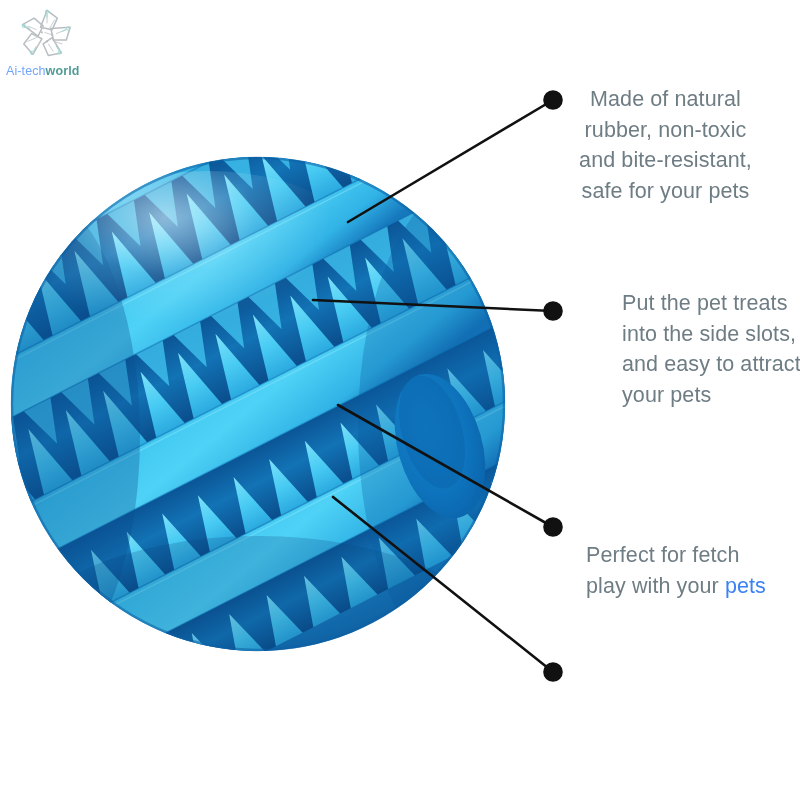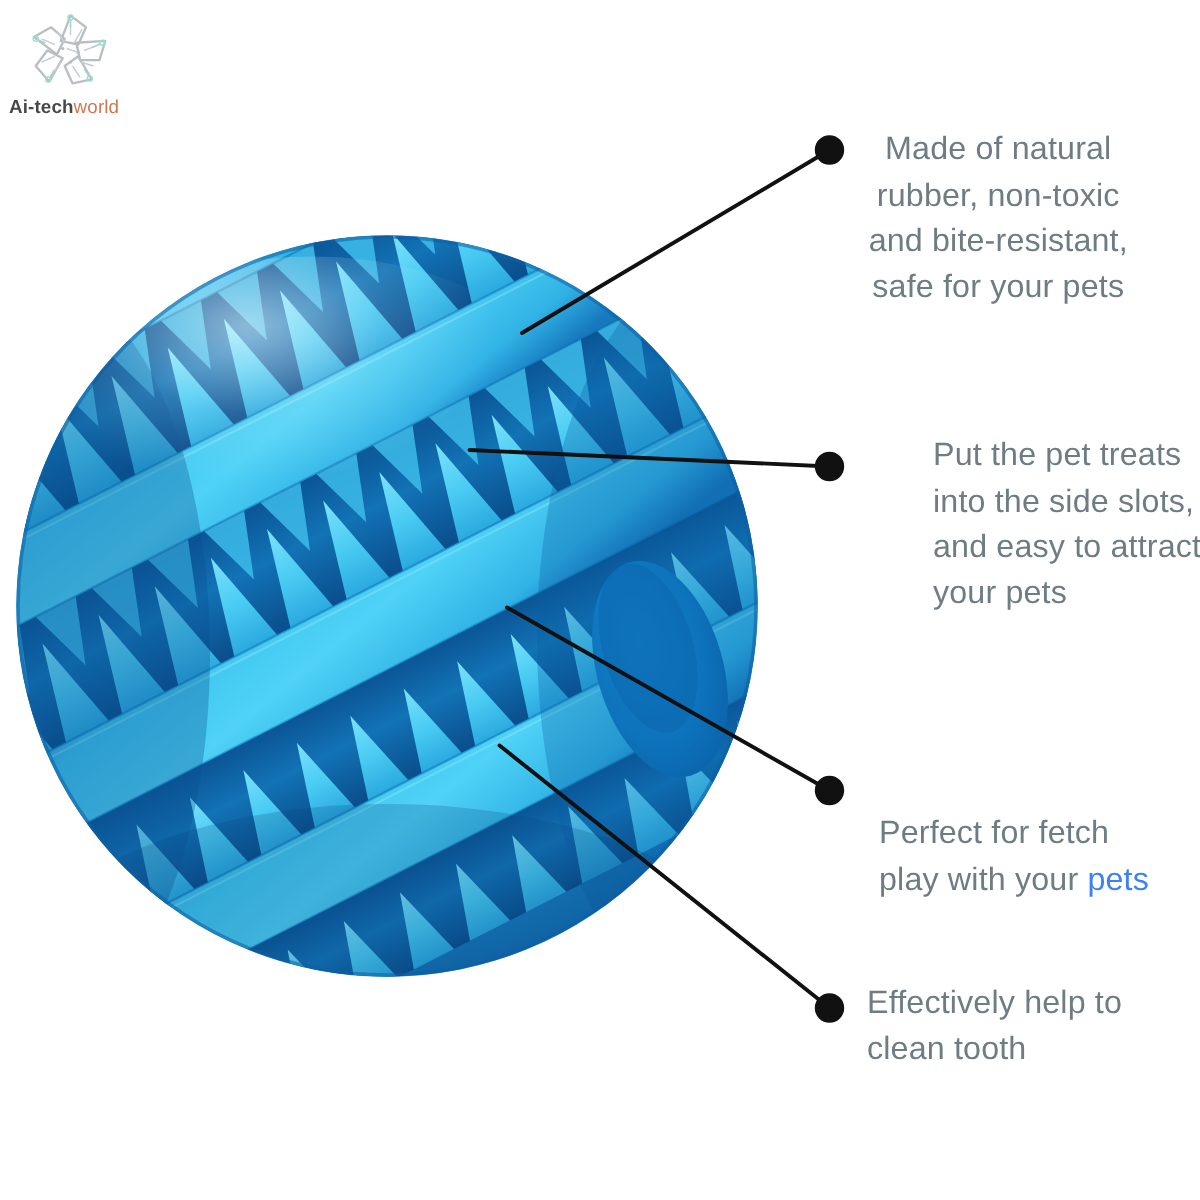--- a/index.html
+++ b/index.html
@@ -14,22 +14,22 @@
   #stage{position:absolute;left:0;top:0;width:800px;height:800px;background:#fff;}
 
   
   .brand{position:absolute;left:6px;top:4px;width:96px;height:82px;}
   .brand-mark{position:absolute;left:8px;top:0;width:66px;height:58px;opacity:.62;}
   .brand-text{
     position:absolute;left:0;top:60px;width:96px;
     font-size:12.5px;letter-spacing:.1px;white-space:nowrap;
     opacity:.72;
   }
-  .brand-text .b1{color:#000000;font-weight:bold;}
-  .brand-text .b2{color:#c2410c;font-weight:normal;}
+  .brand-text .b1{color:#3b82f6;font-weight:normal;}
+  .brand-text .b2{color:#0f766e;font-weight:bold;}
 
   
   .ball-wrap{position:absolute;left:8px;top:136px;width:500px;height:540px;}
   .ball-svg{position:absolute;left:0;top:0;}
 
   
   .leaders{position:absolute;left:0;top:0;width:800px;height:800px;pointer-events:none;}
 
   
   .callout{
@@ -347,16 +347,14 @@
 safe for your pets</div>
 
   <div class="callout c2">Put the pet treats
 into the side slots,
 and easy to attract
 your pets</div>
 
   <div class="callout c3"><span>Perfect for fetch
 play with your </span><span class="dim">pets</span></div>
 
-  <div class="callout c4">Effectively help to
-clean tooth</div>
 
 </div>
 
 </body></html>

